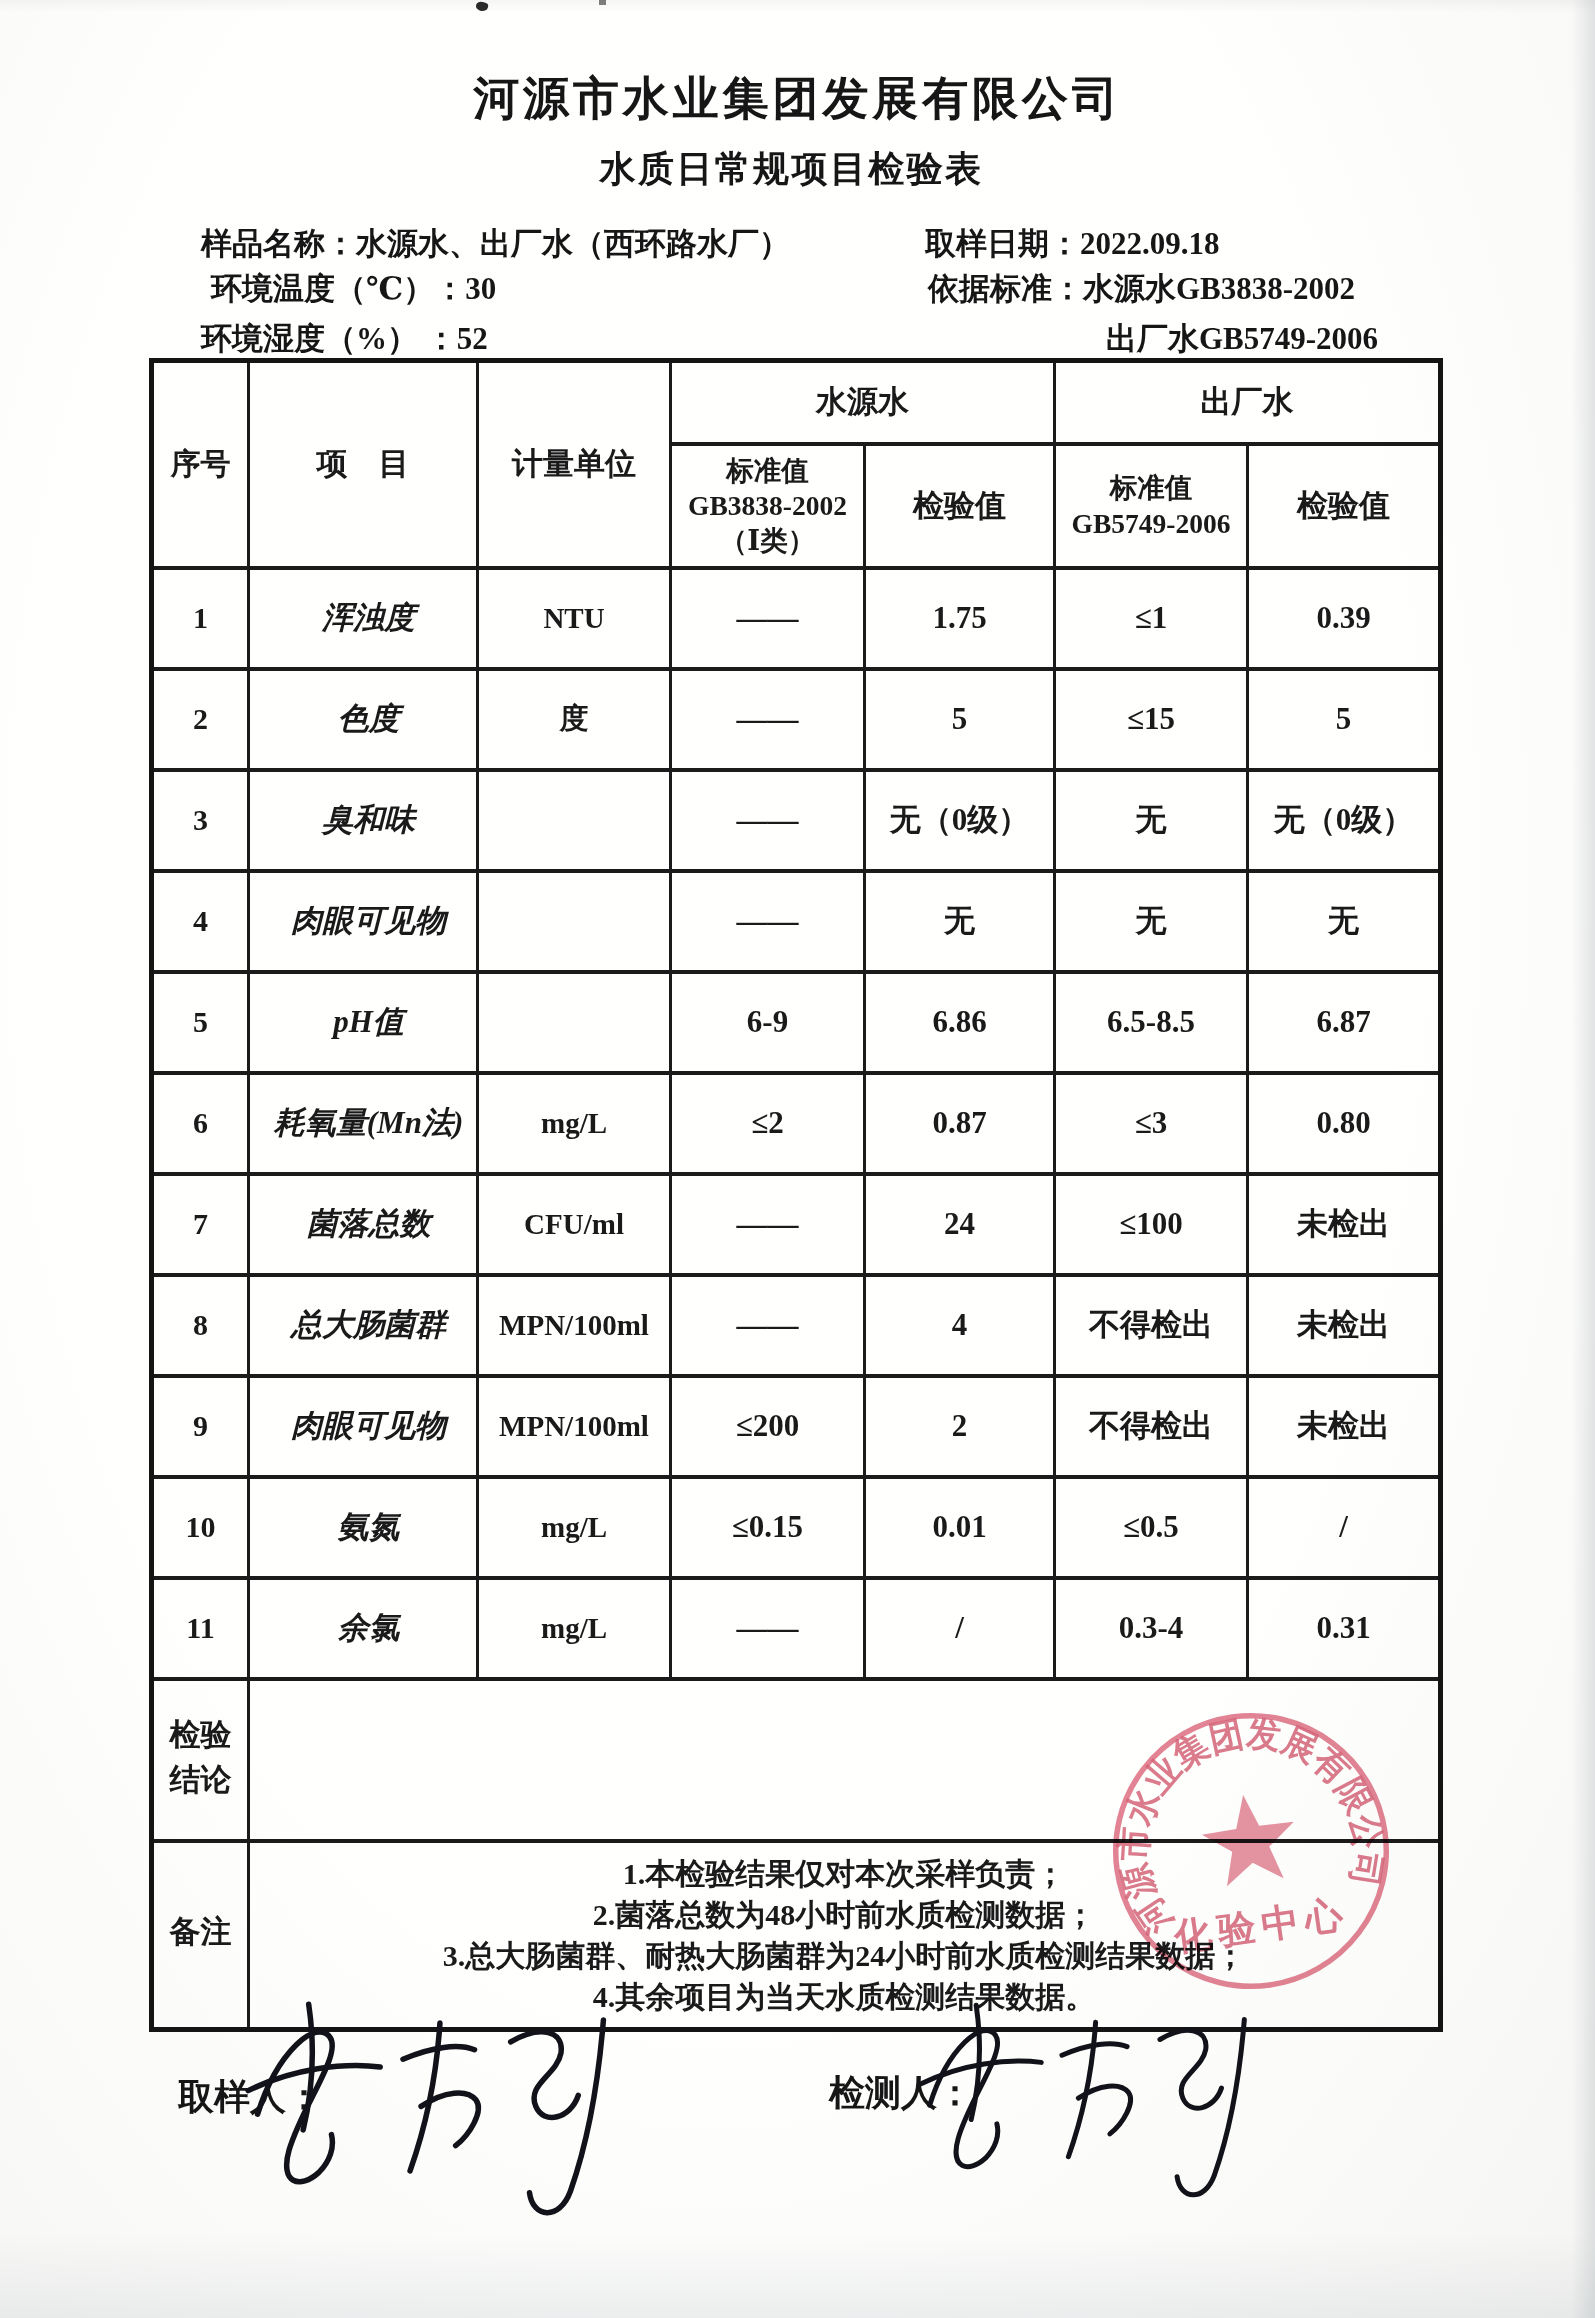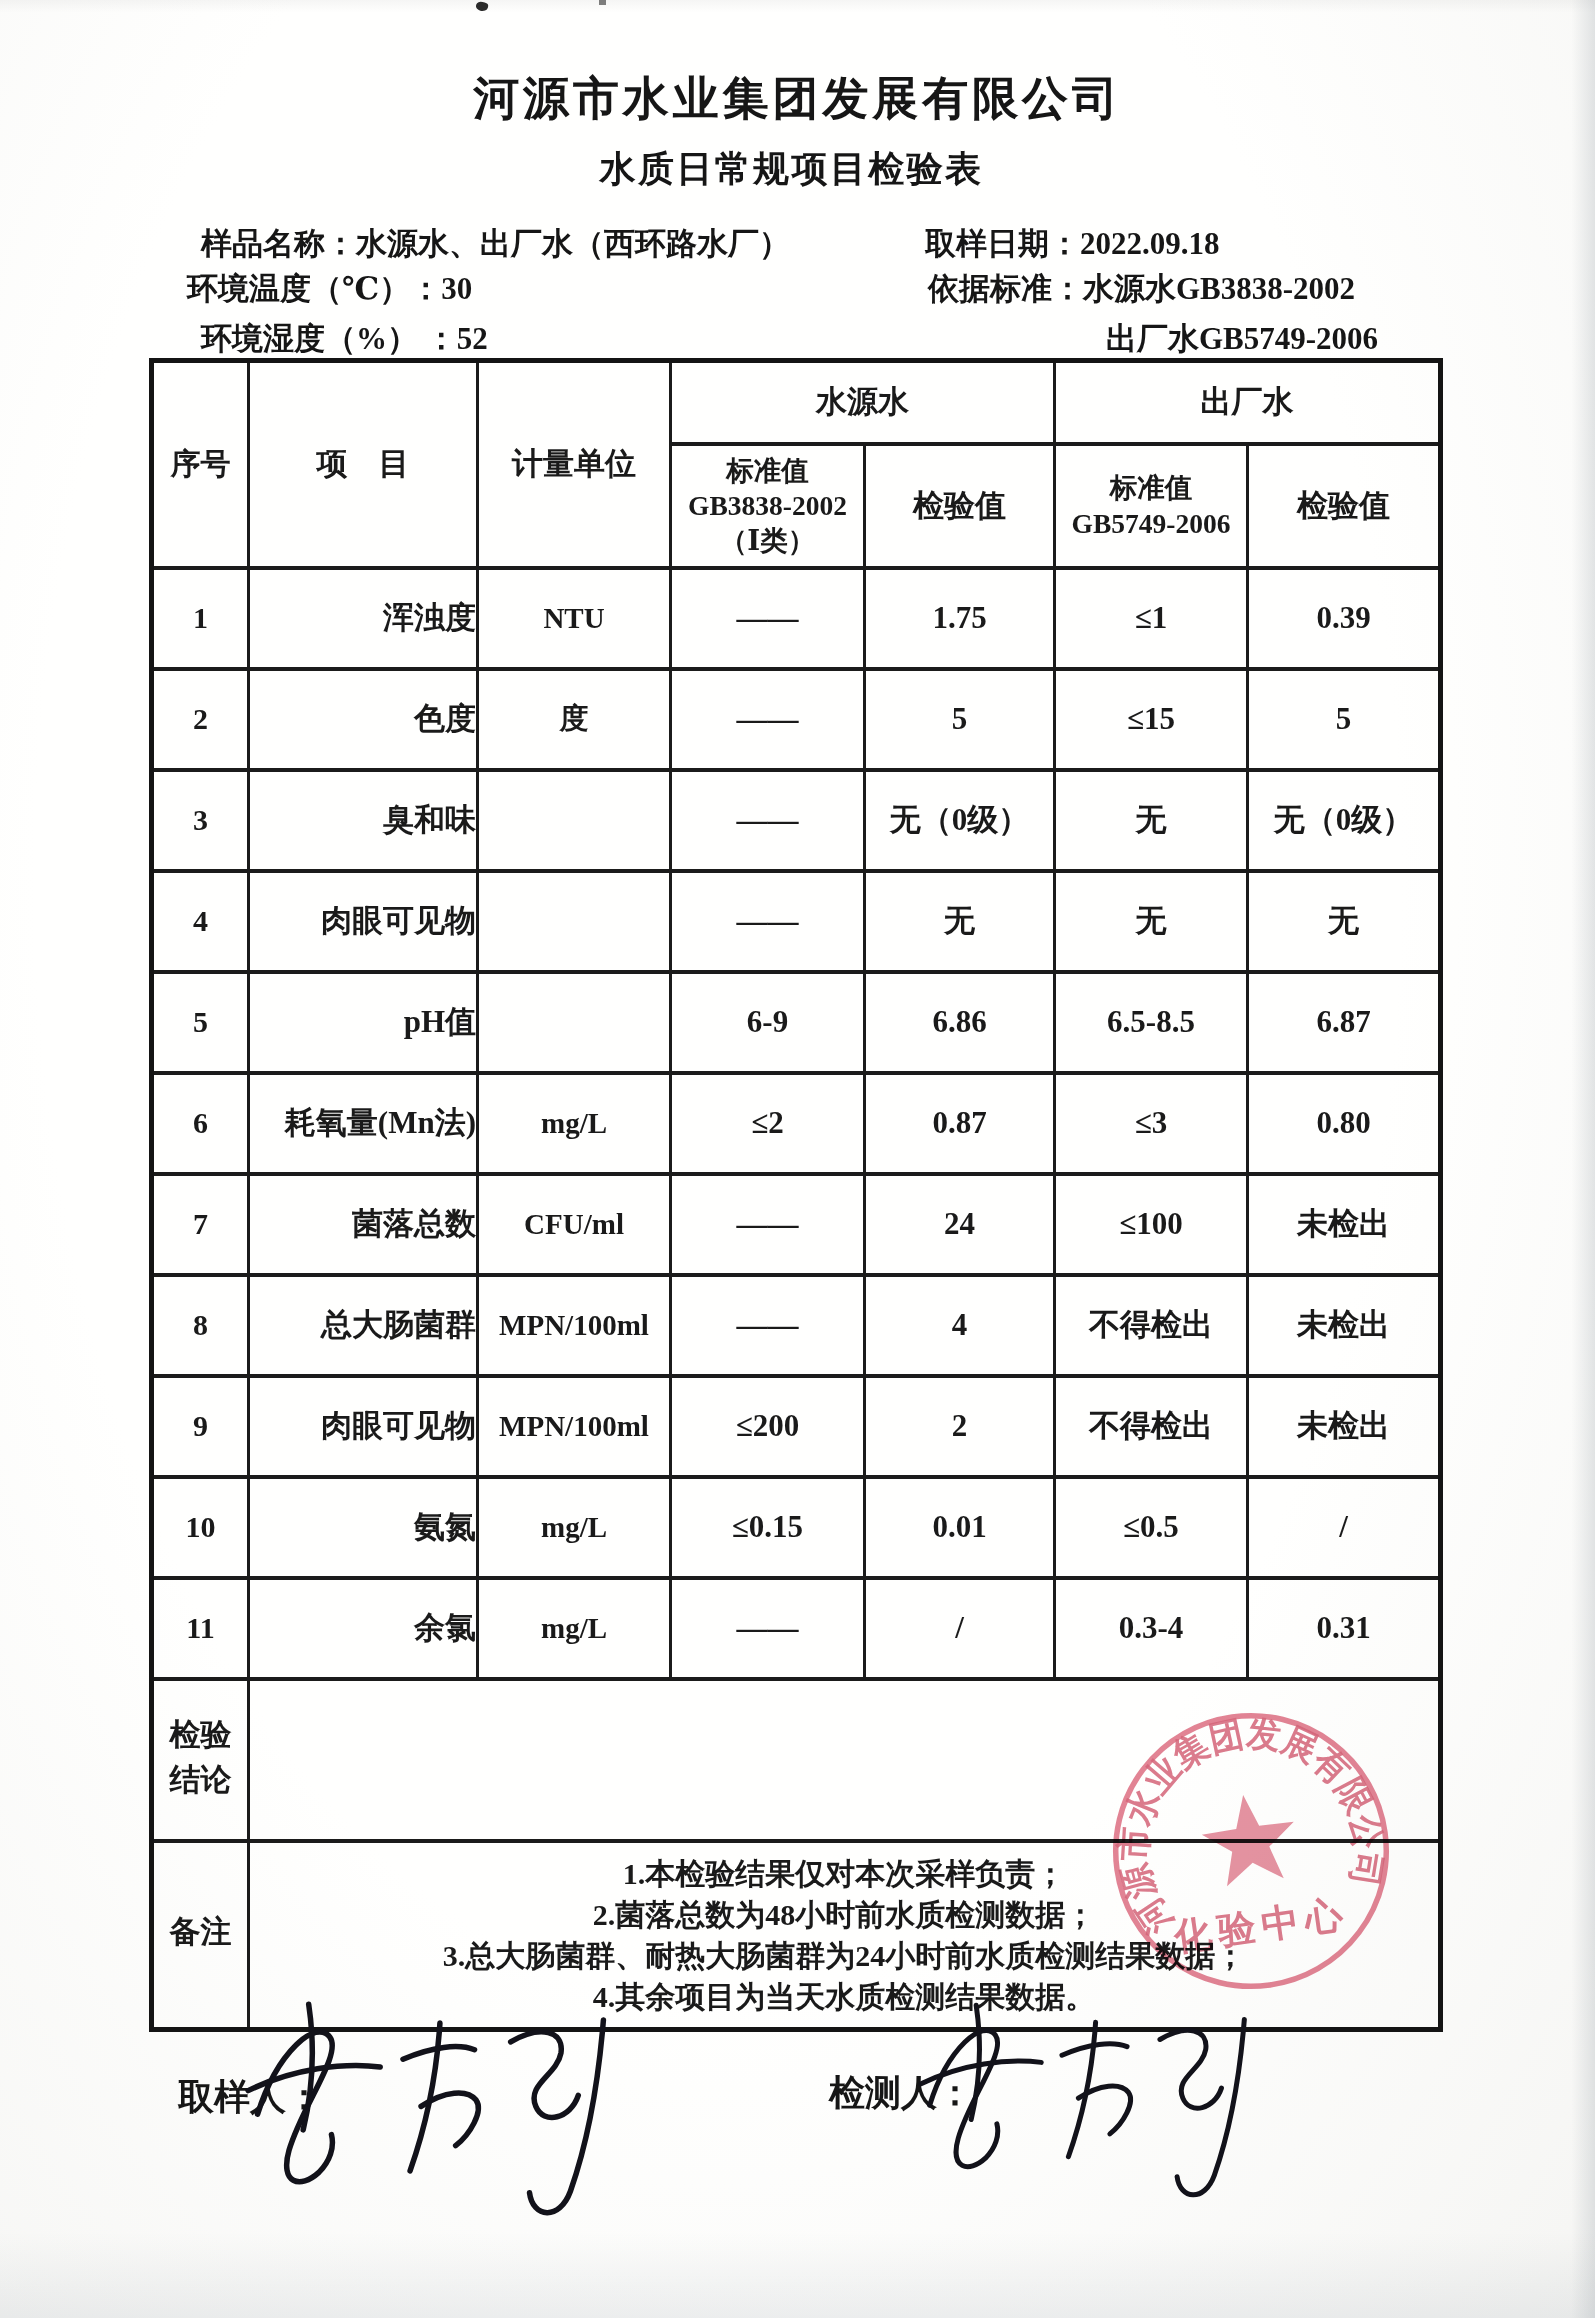--- a/index.html
+++ b/index.html
@@ -36,21 +36,21 @@
   .sheet th,.sheet td{
     border:3.1px solid #1b1b1b;border-top-width:4.7px;border-bottom-width:4.7px;
     text-align:center;vertical-align:middle;
     font-size:31px;font-weight:bold;padding:0;color:#1a1a1a;
     overflow:hidden;
   }
   .sheet tr.h1{height:83px;}
   .sheet tr.h2{height:124px;}
   .sheet tbody tr.data-row{height:101px;}
   .sheet .std{font-size:27.5px;line-height:1.28;white-space:pre-line;}
-  .sheet .c-item{text-align:right;padding-left:11px;}
+  .sheet .c-item{text-align:center;padding-left:11px;font-style:italic;}
   .sheet .c-unit{font-size:29px;}
   .sheet .c-seq{font-size:30px;}
   .conclusion-row{height:162px;}
   .remarks-row{height:189px;}
   .side-label{white-space:pre-line;line-height:1.45;font-family:Liberation Mono, monospace;}
   .remarks-cell{text-align:left;padding:6.3px 7.9px;}
   .remark-line{font-size:30px;line-height:41px;font-weight:bold;white-space:nowrap;}
   
   .stamp{mix-blend-mode:multiply;opacity:.88;}
   
@@ -68,21 +68,21 @@
 
 <div class="abs title">河源市水业集团发展有限公司</div>
 <div class="abs subtitle">水质日常规项目检验表</div>
 
 <div class="abs info" style="left:201px;top:223px;">
   <span>样品名称：</span><span>水源水、出厂水（西环路水厂）</span>
 </div>
 <div class="abs info" style="left:925px;top:223px;">
   <span>取样日期：</span><span>2022.09.18</span>
 </div>
-<div class="abs info" style="left:187px;top:268px;text-align:center;">
+<div class="abs info" style="left:211px;top:268px;text-align:center;">
   <span>环境温度（℃）：</span><span>30</span>
 </div>
 <div class="abs info" style="left:928px;top:268px;">
   <span>依据标准：</span><span>水源水GB3838-2002</span>
 </div>
 <div class="abs info" style="left:201px;top:318px;font-family:Liberation Serif, serif;">
   <span>环境湿度（%） ：</span><span>52</span>
 </div>
 <div class="abs info" style="left:1106px;top:318px;">
   <span>出厂水GB5749-2006</span>

